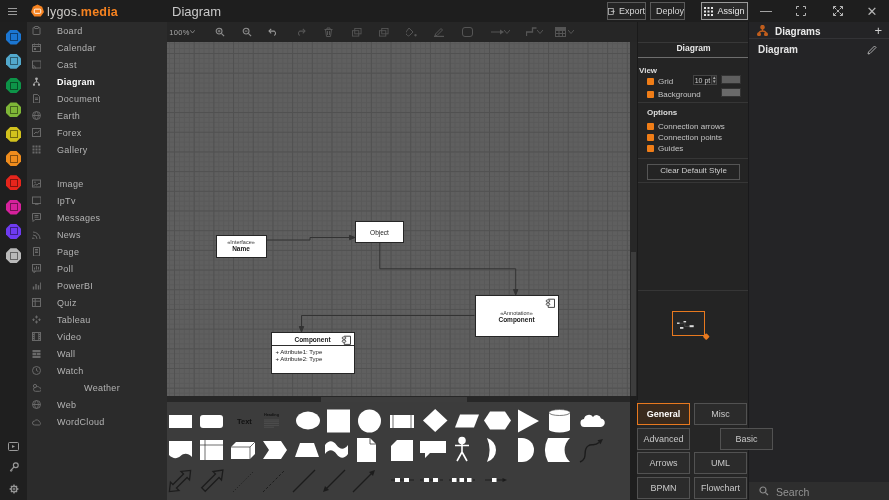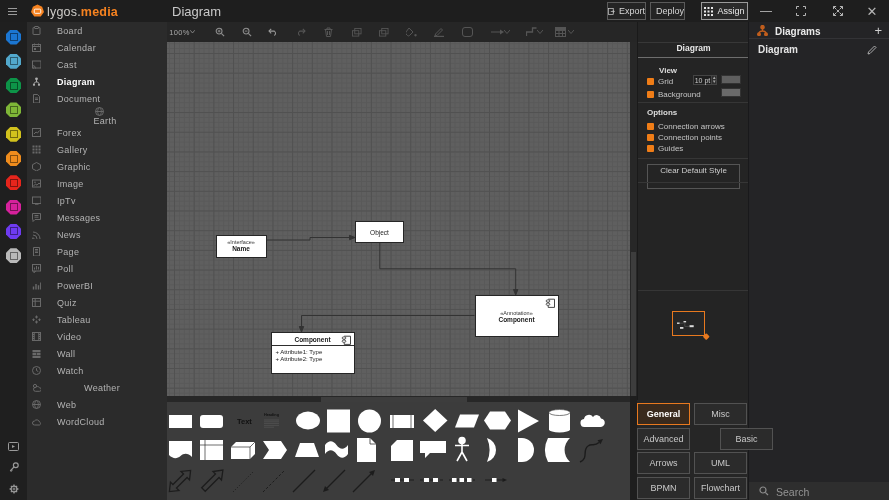--- a/index.html
+++ b/index.html
@@ -232,21 +232,21 @@
       </div>
       <div class="mi" style="top: 68px;">
         <span class="ic">
           <svg width="9" height="9" viewBox="0 0 9 9">
             <path d="M1.5 0.5 h4 l2 2 v6.5 h-6 z" fill="none" stroke="#8f8f8f"></path>
             <path d="M3 4 h3 M3 5.5 h3" stroke="#8f8f8f"></path>
           </svg>
         </span>
         <span class="tx">Document</span>
       </div>
-      <div class="mi" style="top: 85px; flex-direction: column;">
+      <div class="mi" style="top: 85px;">
         <span class="ic">
           <svg width="9" height="9" viewBox="0 0 9 9">
             <circle cx="4.5" cy="4.5" r="4" fill="none" stroke="#8f8f8f"></circle>
             <path d="M0.5 4.5 h8 M4.5 0.5 c-2.5 2.5 -2.5 5.5 0 8 M4.5 0.5 c2.5 2.5 2.5 5.5 0 8" fill="none" stroke="#8f8f8f"></path>
           </svg>
         </span>
         <span class="tx">Earth</span>
       </div>
       <div class="mi" style="top: 102px;">
         <span class="ic">
@@ -268,28 +268,20 @@
               <rect x="3.5" y="3.5" width="2" height="2"></rect>
               <rect x="6.5" y="3.5" width="2" height="2"></rect>
               <rect x="0.5" y="6.5" width="2" height="2"></rect>
               <rect x="3.5" y="6.5" width="2" height="2"></rect>
               <rect x="6.5" y="6.5" width="2" height="2"></rect>
             </g>
           </svg>
         </span>
         <span class="tx">Gallery</span>
       </div>
-      <div class="mi" style="top: 136px;">
-        <span class="ic">
-          <svg width="9" height="9" viewBox="0 0 9 9">
-            <polygon points="4.5,0.5 8.5,2.7 8.5,6.7 4.5,8.9 0.5,6.7 0.5,2.7" fill="none" stroke="#8f8f8f"></polygon>
-          </svg>
-        </span>
-        <span class="tx">Graphic</span>
-      </div>
       <div class="mi" style="top: 153px;">
         <span class="ic">
           <svg width="9" height="9" viewBox="0 0 9 9">
             <rect x="0.5" y="1" width="8" height="7" fill="none" stroke="#8f8f8f"></rect>
             <circle cx="3" cy="3.2" r="0.8" fill="#8f8f8f"></circle>
             <path d="M1.5 7 l2 -2 1.5 1.2 2 -2.2 1.5 1.5" fill="none" stroke="#8f8f8f"></path>
           </svg>
         </span>
         <span class="tx">Image</span>
       </div>
@@ -718,39 +710,39 @@
           <path d="M22 2 l-4.5 -2 v4 z" fill="#1c1c1c"></path>
           <rect x="7" y="0" width="4.5" height="4" fill="#ffffff"></rect>
         </g>
       </svg>
     </div>
 
   <div id="fpanel">
       <div class="" style="position: absolute; left: 0px; top: 20px; width: 111px; height: 1px; background: rgb(56, 56, 56);"></div>
       <div class="" style="position: absolute; left: 0px; top: 35px; width: 111px; height: 1px; background: rgb(110, 110, 110);"></div>
       <div class="" style="position: absolute; left: 0px; top: 21px; width: 111px; text-align: center; font-size: 8.5px; color: rgb(232, 232, 232); font-weight: 700;">Diagram</div>
-      <div class="fhead" style="left: 21px; top: 44px;">View</div>
+      <div class="fhead" style="left: 1px; top: 44px;">View</div>
       <div class="chk" style="left: 9px; top: 55.5px;"></div>
       <div class="flabel" style="left: 20px; top: 54.5px;">Grid</div>
       <div class="" style="position: absolute; left: 55px; top: 52.5px; width: 18px; height: 10px; background: rgb(31, 31, 31); border-top: 1px solid rgb(68, 68, 68); border-right: none; border-bottom: 1px solid rgb(68, 68, 68); border-left: 1px solid rgb(68, 68, 68); border-image: initial; font-size: 7px; color: rgb(204, 204, 204); text-align: center; white-space: nowrap; line-height: 9.5px;">10 pt</div>
       <div class="" style="position: absolute; left: 73px; top: 52.5px; width: 6px; height: 10px; background: rgb(46, 46, 46); border: 1px solid rgb(68, 68, 68); font-size: 4.5px; color: rgb(170, 170, 170); text-align: center; line-height: 4.2px;">▲<br>▼</div>
       <div class="" style="position: absolute; left: 83px; top: 52.5px; width: 20px; height: 9px; background: rgb(95, 95, 95); border: 1px solid rgb(51, 51, 51);"></div>
       <div class="chk" style="left: 9px; top: 69px;"></div>
       <div class="flabel" style="left: 20px; top: 68px;">Background</div>
       <div class="" style="position: absolute; left: 83px; top: 65.5px; width: 20px; height: 9px; background: rgb(106, 106, 106); border: 1px solid rgb(51, 51, 51);"></div>
       <div class="fdiv" style="top: 80px;"></div>
       <div class="fhead" style="left: 9px; top: 86px;">Options</div>
       <div class="chk" style="left: 9px; top: 101px;"></div>
       <div class="flabel" style="left: 20px; top: 100px;">Connection arrows</div>
       <div class="chk" style="left: 9px; top: 112px;"></div>
       <div class="flabel" style="left: 20px; top: 111px;">Connection points</div>
       <div class="chk" style="left: 9px; top: 123px;"></div>
       <div class="flabel" style="left: 20px; top: 122px;">Guides</div>
       <div class="fdiv" style="top: 136px;"></div>
-      <div class="" style="position: absolute; left: 9px; top: 142px; width: 93px; height: 25px; border: 1px solid rgb(85, 85, 85); font-size: 8px; color: rgb(204, 204, 204); text-align: center; line-height: 12px;">Clear Default Style</div>
+      <div class="" style="position: absolute; left: 9px; top: 142px; width: 93px; height: 16px; border: 1px solid rgb(85, 85, 85); font-size: 8px; color: rgb(204, 204, 204); text-align: center; line-height: 12px;">Clear Default Style</div>
       <div class="fdiv" style="top: 160px;"></div>
       <div class="fdiv" style="top: 268px;"></div>
       <div class="" style="position: absolute; left: 34px; top: 289px; width: 33px; height: 25px; background: rgb(38, 38, 38); border: 1.5px solid rgb(232, 121, 31);">
         <svg width="30" height="22" viewBox="0 0 30 22">
           <g fill="#dcdcdc">
             <rect x="4" y="10.5" width="2.6" height="1.4"></rect>
             <rect x="10.5" y="9" width="2.6" height="1.4"></rect>
             <rect x="7" y="15" width="3.4" height="1.8"></rect>
             <rect x="16.5" y="13.2" width="4.2" height="2"></rect>
           </g>

